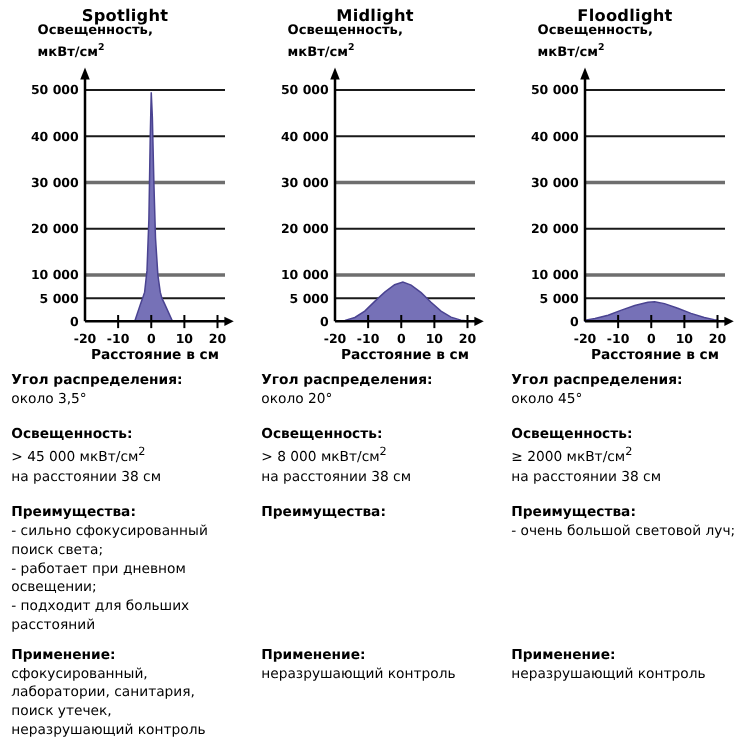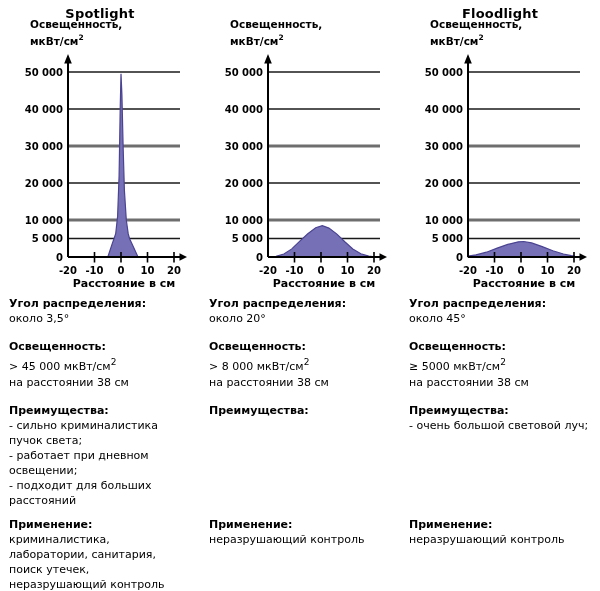--- a/index.html
+++ b/index.html
@@ -61,20 +61,21 @@
           <text x="63" y="223.5" text-anchor="end" font-size="10">10 000</text>
           <text x="63" y="186.5" text-anchor="end" font-size="10">20 000</text>
           <text x="63" y="149.5" text-anchor="end" font-size="10">30 000</text>
           <text x="63" y="112.5" text-anchor="end" font-size="10">40 000</text>
           <text x="63" y="75.5" text-anchor="end" font-size="10">50 000</text>
           <text x="124" y="287" text-anchor="middle" font-size="11">Расстояние в см</text>
         </svg>
     </div>
 
     <div class="chart-cell">
+      <div class="chart-title">Midlight</div>
       <div class="ylabel">
         <span>Освещенность,</span><br>
         <span>мкВт/см</span><sup>2</sup>
       </div>
       <svg class="plot" viewBox="0 0 200 292">
           <line x1="68" y1="238.5" x2="180" y2="238.5" stroke="#1a1a1a" stroke-width="1.6"></line>
           <line x1="68" y1="220" x2="180" y2="220" stroke="#6e6e6e" stroke-width="2.8"></line>
           <line x1="68" y1="183" x2="180" y2="183" stroke="#1a1a1a" stroke-width="1.6"></line>
           <line x1="68" y1="146" x2="180" y2="146" stroke="#6e6e6e" stroke-width="2.8"></line>
           <line x1="68" y1="109" x2="180" y2="109" stroke="#1a1a1a" stroke-width="1.6"></line>
@@ -152,29 +153,29 @@
         <div>около 3,5°</div>
       </div>
       <div class="section">
         <div class="hdr">Освещенность:</div>
         <div class="illum-line"><span>&gt; 45 000 мкВт/см</span><sup>2</sup></div>
         <div>на расстоянии 38 см</div>
       </div>
       <div class="section adv">
         <div class="hdr">Преимущества:</div>
         <div>
-            <div>- сильно криминалистика пучок света;</div>
+            <div>- сильно сфокусированный поиск света;</div>
             <div>- работает при дневном освещении;</div>
             <div>- подходит для больших расстояний</div>
           </div>
       </div>
       <div class="section">
         <div class="hdr">Применение:</div>
         <div>
-            <div>криминалистика,</div>
+            <div>сфокусированный,</div>
             <div>лаборатории, санитария,</div>
             <div>поиск утечек,</div>
             <div>неразрушающий контроль</div>
           </div>
       </div>
     </div>
 
     <div class="info-col">
       <div class="section">
         <div class="hdr">Угол распределения:</div>
@@ -196,21 +197,21 @@
       </div>
     </div>
 
     <div class="info-col">
       <div class="section">
         <div class="hdr">Угол распределения:</div>
         <div>около 45°</div>
       </div>
       <div class="section">
         <div class="hdr">Освещенность:</div>
-        <div class="illum-line"><span>≥ 5000 мкВт/см</span><sup>2</sup></div>
+        <div class="illum-line"><span>≥ 2000 мкВт/см</span><sup>2</sup></div>
         <div>на расстоянии 38 см</div>
       </div>
       <div class="section adv">
         <div class="hdr">Преимущества:</div>
         <div>
             <div>- очень большой световой луч;</div>
           </div>
       </div>
       <div class="section">
         <div class="hdr">Применение:</div>

